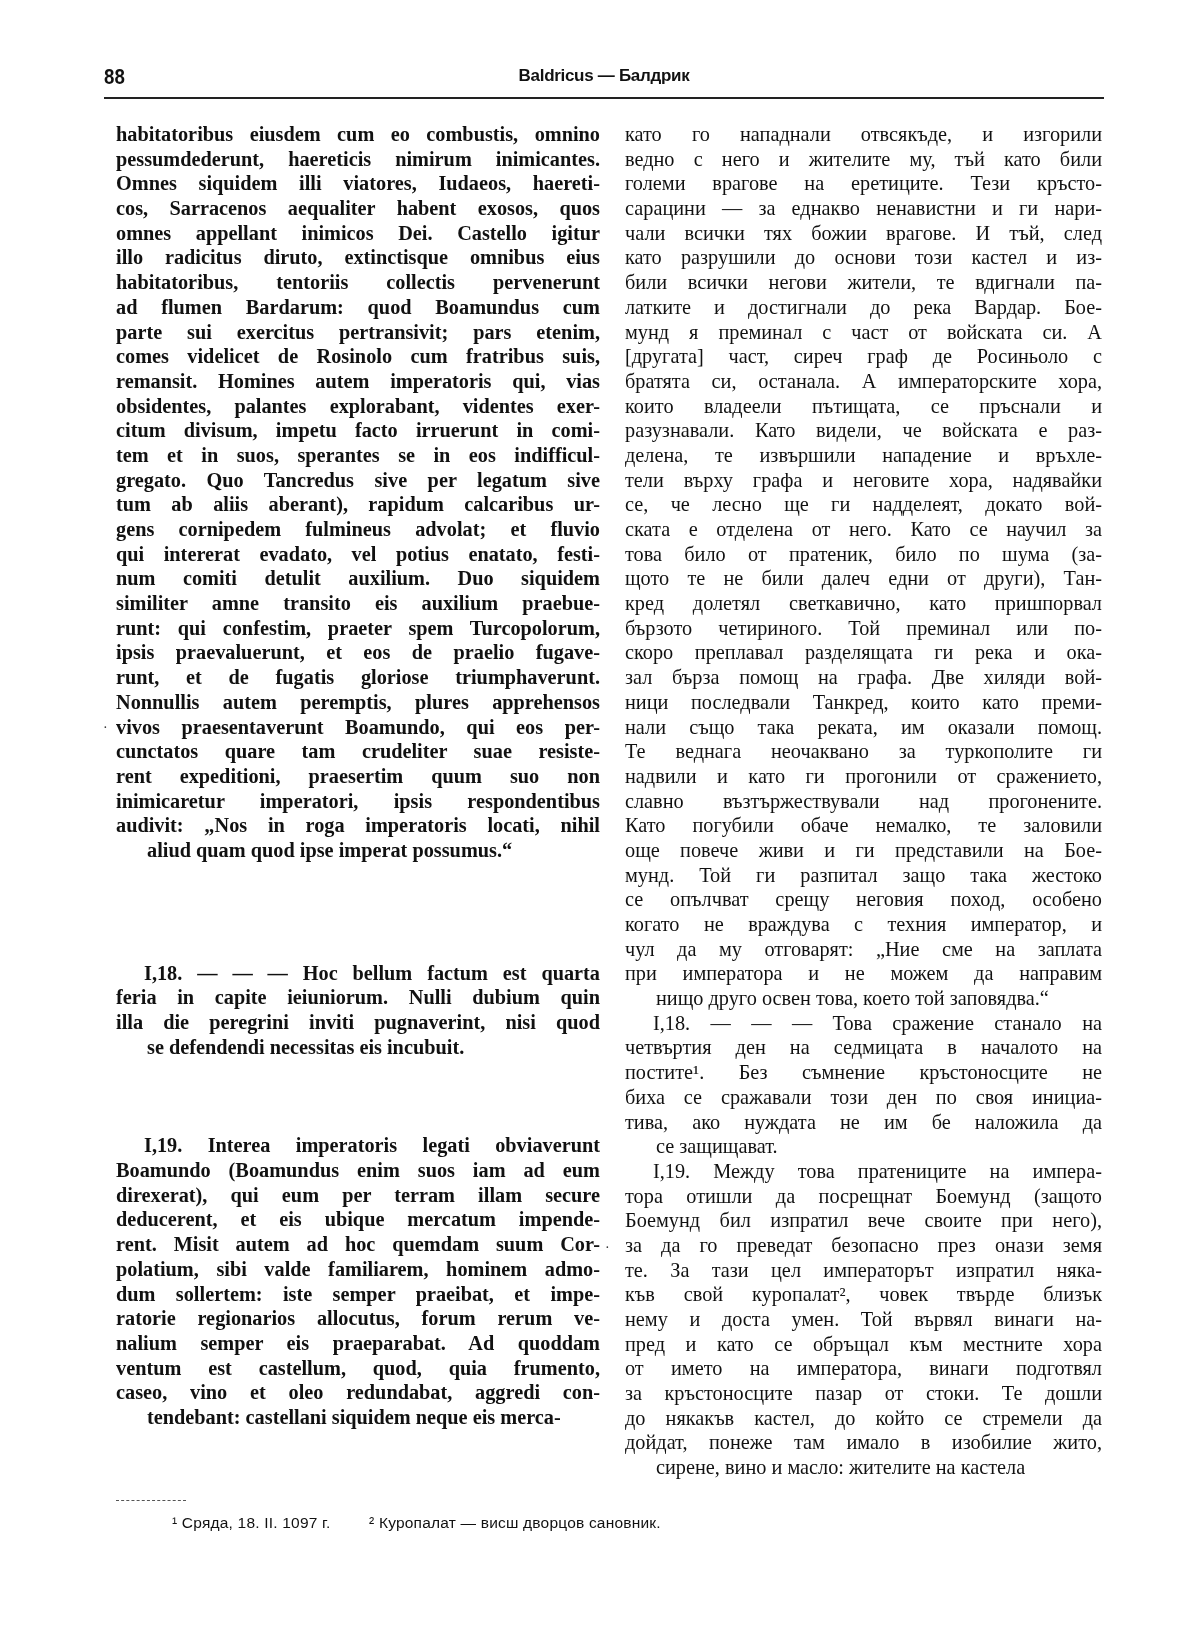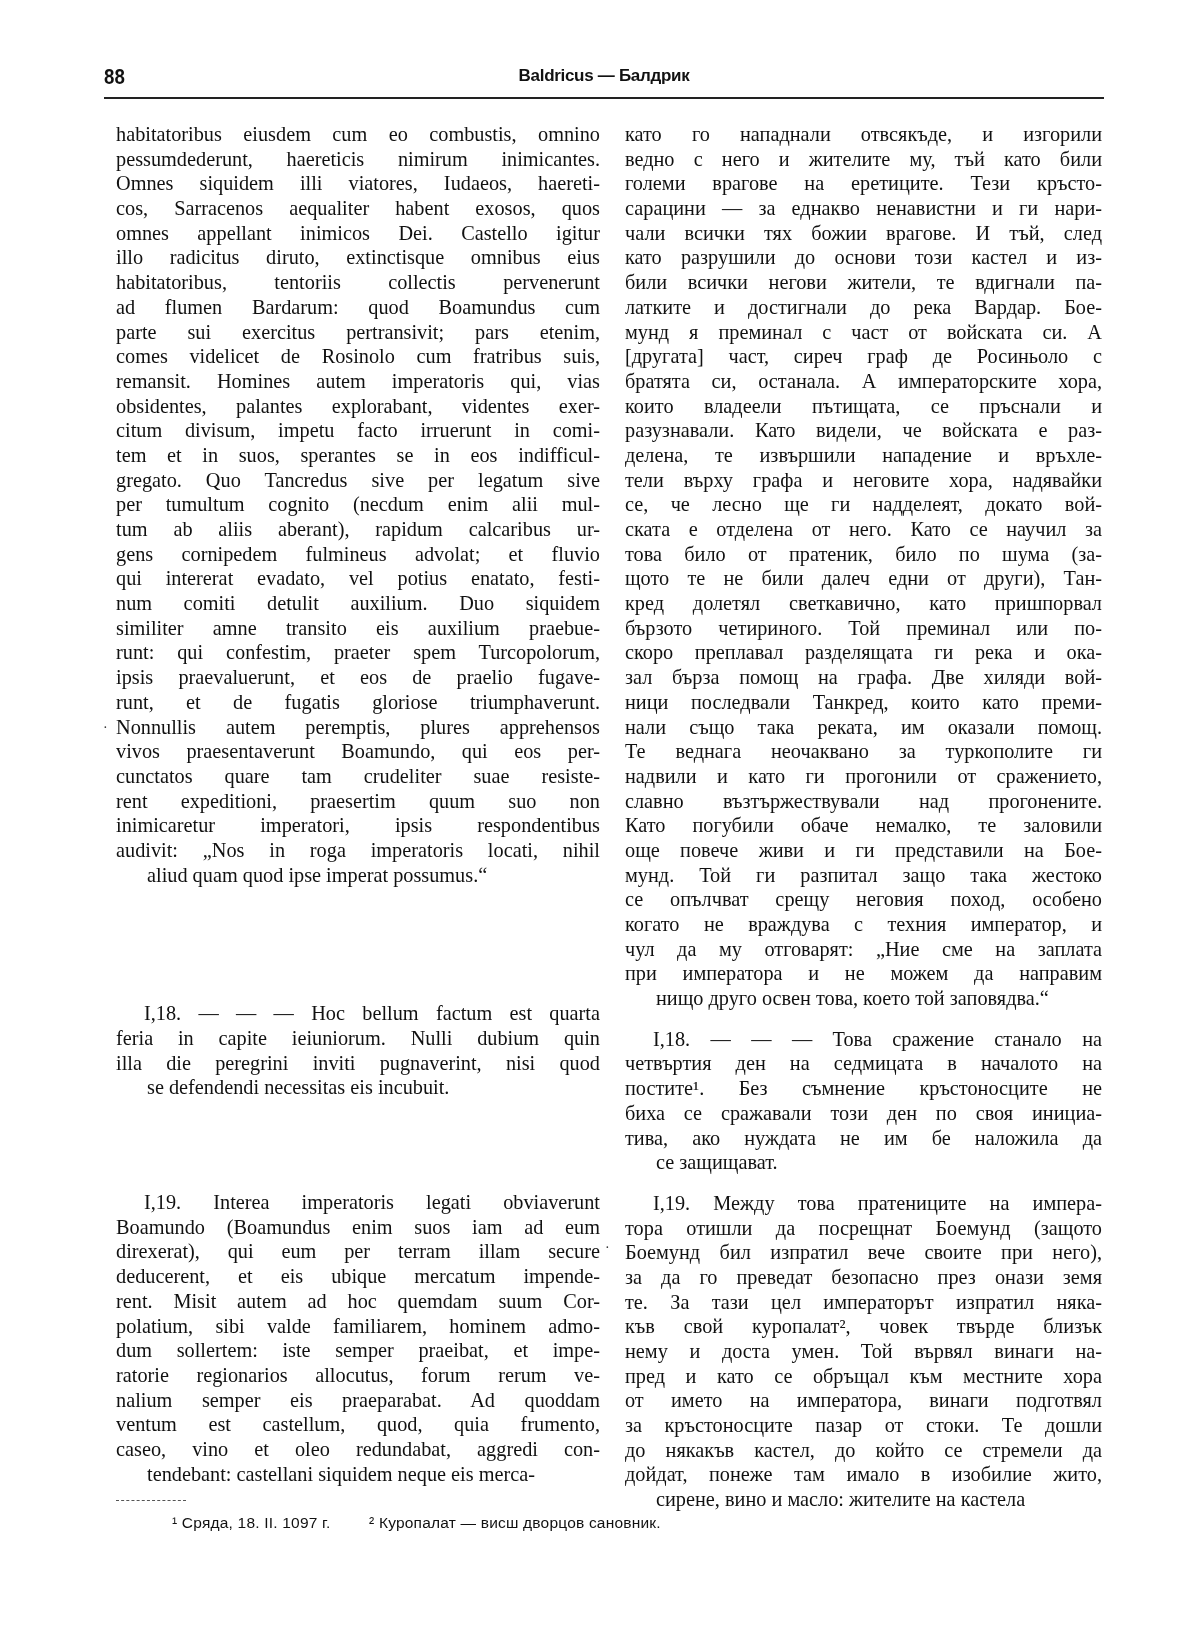--- a/index.html
+++ b/index.html
@@ -5,25 +5,25 @@
   html, body { margin: 0; padding: 0; background: #ffffff; }
   body { width: 1200px; height: 1638px; position: relative; overflow: hidden;
          font-family: "Liberation Serif", "DejaVu Serif", serif; color: #111; }
   .header { position: absolute; left: 104px; top: 64px; width: 1000px; height: 30px; }
   .page-num { position: absolute; left: 0; top: 0; font-size: 22px; font-weight: bold;
               font-family: "Liberation Sans", sans-serif; transform: scaleX(0.85); transform-origin: left; }
   .running-title { position: absolute; left: 0; width: 1000px; top: 2px; text-align: center; font-size: 17px;
                    font-weight: bold; font-family: "Liberation Sans", sans-serif; letter-spacing: -0.3px; }
   .header-rule { position: absolute; left: 104px; top: 97px; width: 1000px; height: 0; border-top: 2px solid #222; }
   .col { position: absolute; top: 122px; font-size: 20.3px; line-height: 24.7px; }
-  .col-left { left: 116px; width: 484px; }
+  .col-left { left: 116px; width: 484px; font-weight: bold; }
   .col-right { left: 625px; width: 477px; }
   .line { display: block; white-space: nowrap; text-align: justify; text-align-last: justify; height: 24.7px; overflow: visible; }
   .line.last { text-align-last: left; margin-left: 31px; }
-  .indent { padding-left: 28px; margin-top: 16px; }
+  .indent { padding-left: 28px; }
   .gap { display: block; }
   .fn-rule { position: absolute; left: 116px; top: 1500px; width: 70px; border-top: 1px dashed #555; }
   .footnotes { position: absolute; left: 172px; top: 1514px; font-size: 15.5px; font-weight: normal;
                font-family: "Liberation Sans", sans-serif; white-space: nowrap; letter-spacing: 0.2px; }
   .footnotes span { margin-right: 34px; }
   .margin-mark { position: absolute; font-size: 14px; color: #333; }
 </style>
 </head>
 <body>
 
@@ -43,21 +43,20 @@
       <span class="line">illo radicitus diruto, extinctisque omnibus eius</span>
       <span class="line">habitatoribus, tentoriis collectis pervenerunt</span>
       <span class="line">ad flumen Bardarum: quod Boamundus cum</span>
       <span class="line">parte sui exercitus pertransivit; pars etenim,</span>
       <span class="line">comes videlicet de Rosinolo cum fratribus suis,</span>
       <span class="line">remansit. Homines autem imperatoris qui, vias</span>
       <span class="line">obsidentes, palantes explorabant, videntes exer-</span>
       <span class="line">citum divisum, impetu facto irruerunt in comi-</span>
       <span class="line">tem et in suos, sperantes se in eos indifficul-</span>
       <span class="line">gregato. Quo Tancredus sive per legatum sive</span>
-      <span class="line">per tumultum cognito (necdum enim alii mul-</span>
       <span class="line">tum ab aliis aberant), rapidum calcaribus ur-</span>
       <span class="line">gens cornipedem fulmineus advolat; et fluvio</span>
       <span class="line">qui intererat evadato, vel potius enatato, festi-</span>
       <span class="line">num comiti detulit auxilium. Duo siquidem</span>
       <span class="line">similiter amne transito eis auxilium praebue-</span>
       <span class="line">runt: qui confestim, praeter spem Turcopolorum,</span>
       <span class="line">ipsis praevaluerunt, et eos de praelio fugave-</span>
       <span class="line">runt, et de fugatis gloriose triumphaverunt.</span>
       <span class="line">Nonnullis autem peremptis, plures apprehensos</span>
       <span class="line">vivos praesentaverunt Boamundo, qui eos per-</span>

